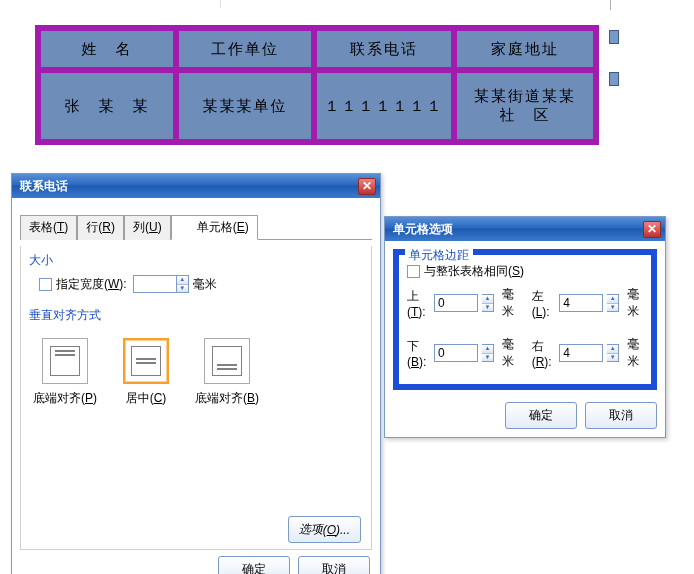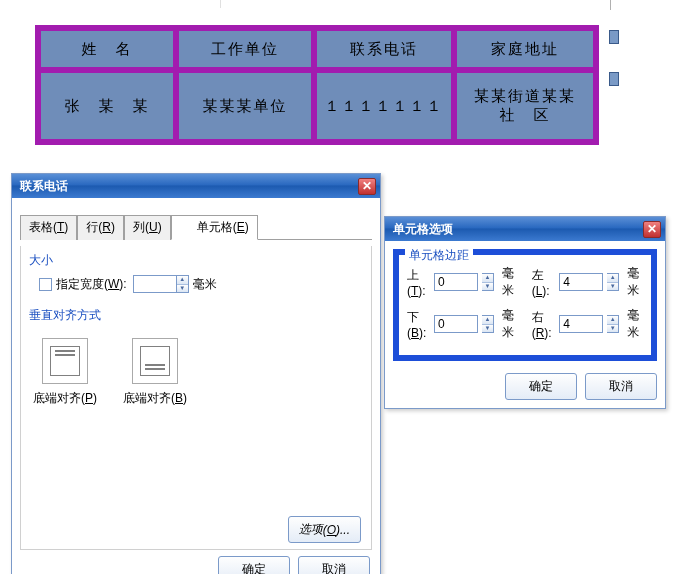--- a/index.html
+++ b/index.html
@@ -218,21 +218,21 @@
   }
   
   #dlg-table-props { top: 173px; left: 11px; width: 370px; }
   #dlg-table-props .content-area { height: 304px; border: 1px solid #d0d0d0; border-top: none; padding: 4px 8px; position: relative; }
   #dlg-table-props .options-btn-wrap { position: absolute; right: 10px; bottom: 6px; font-style: italic; }
   #dlg-cell-options { top: 216px; left: 384px; width: 282px; }
   #dlg-cell-options .grid {
     display: grid;
     grid-template-columns: auto auto auto auto auto auto auto auto;
     align-items: center;
-    gap: 8px 4px;
+    gap: 16px 4px;
     padding: 4px 0 6px 0;
   }
   .grp {
     border: 6px solid #1d4ed8;
     margin: 4px 2px 6px 2px;
     padding: 6px 8px 8px 8px;
     position: relative;
   }
   .grp-title {
     position: absolute;
@@ -299,20 +299,28 @@
       <div class="align-row">
         <div class="align-item">
           <div class="align-box">
               <div class="align-inner">
                 <div class="align-lines" style="top:3px;"></div>
               </div>
             </div>
           <div><span>底端对齐</span>(<span class="accel">P</span>)</div>
         </div>
         <div class="align-item">
+          <div class="align-box selected">
+              <div class="align-inner">
+                <div class="align-lines" style="top:11px;"></div>
+              </div>
+            </div>
+          <div><span>居中</span>(<span class="accel">C</span>)</div>
+        </div>
+        <div class="align-item">
           <div class="align-box">
               <div class="align-inner">
                 <div class="align-lines" style="bottom:3px;top:auto;"></div>
               </div>
             </div>
           <div><span>底端对齐</span>(<span class="accel">B</span>)</div>
         </div>
       </div>
 
       <div class="options-btn-wrap">
@@ -329,20 +337,24 @@
 <div class="dialog" id="dlg-cell-options">
   <div class="titlebar">
     <span>单元格选项</span>
     <div class="closebtn">
       <span>✕</span>
     </div>
   </div>
   <div class="dialog-body" style="padding:4px 6px 6px 6px;">
     <div class="grp">
       <div class="grp-title">单元格边距</div>
+      <div class="row">
+        <span class="chk"></span>
+        <label><span>与整张表格相同</span>(<span class="accel">S</span>)</label>
+      </div>
       <div class="grid">
         <label><span>上</span>(<span class="accel">T</span>):</label>
         <input type="text" class="num" value="0" style="">
         <div class="spinner">
             <div>▲</div>
             <div>▼</div>
           </div>
         <span class="unit">毫米</span>
 
         <label><span>左</span>(<span class="accel">L</span>):</label>

